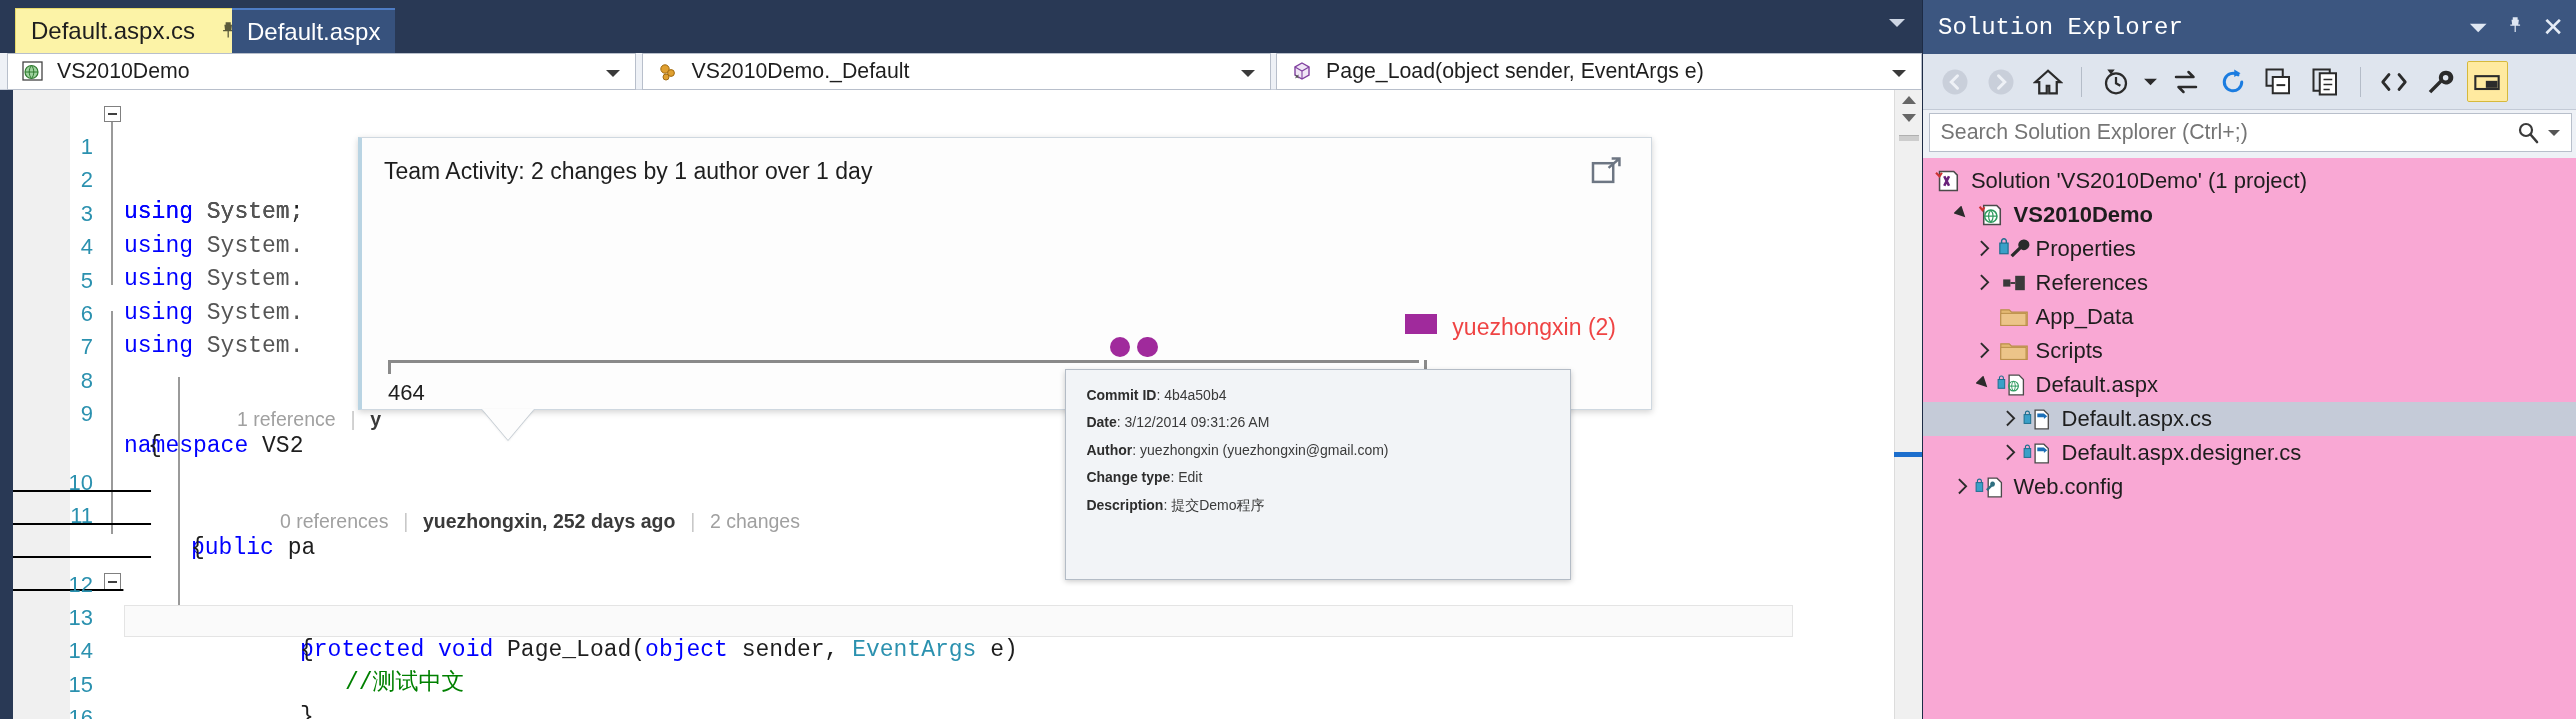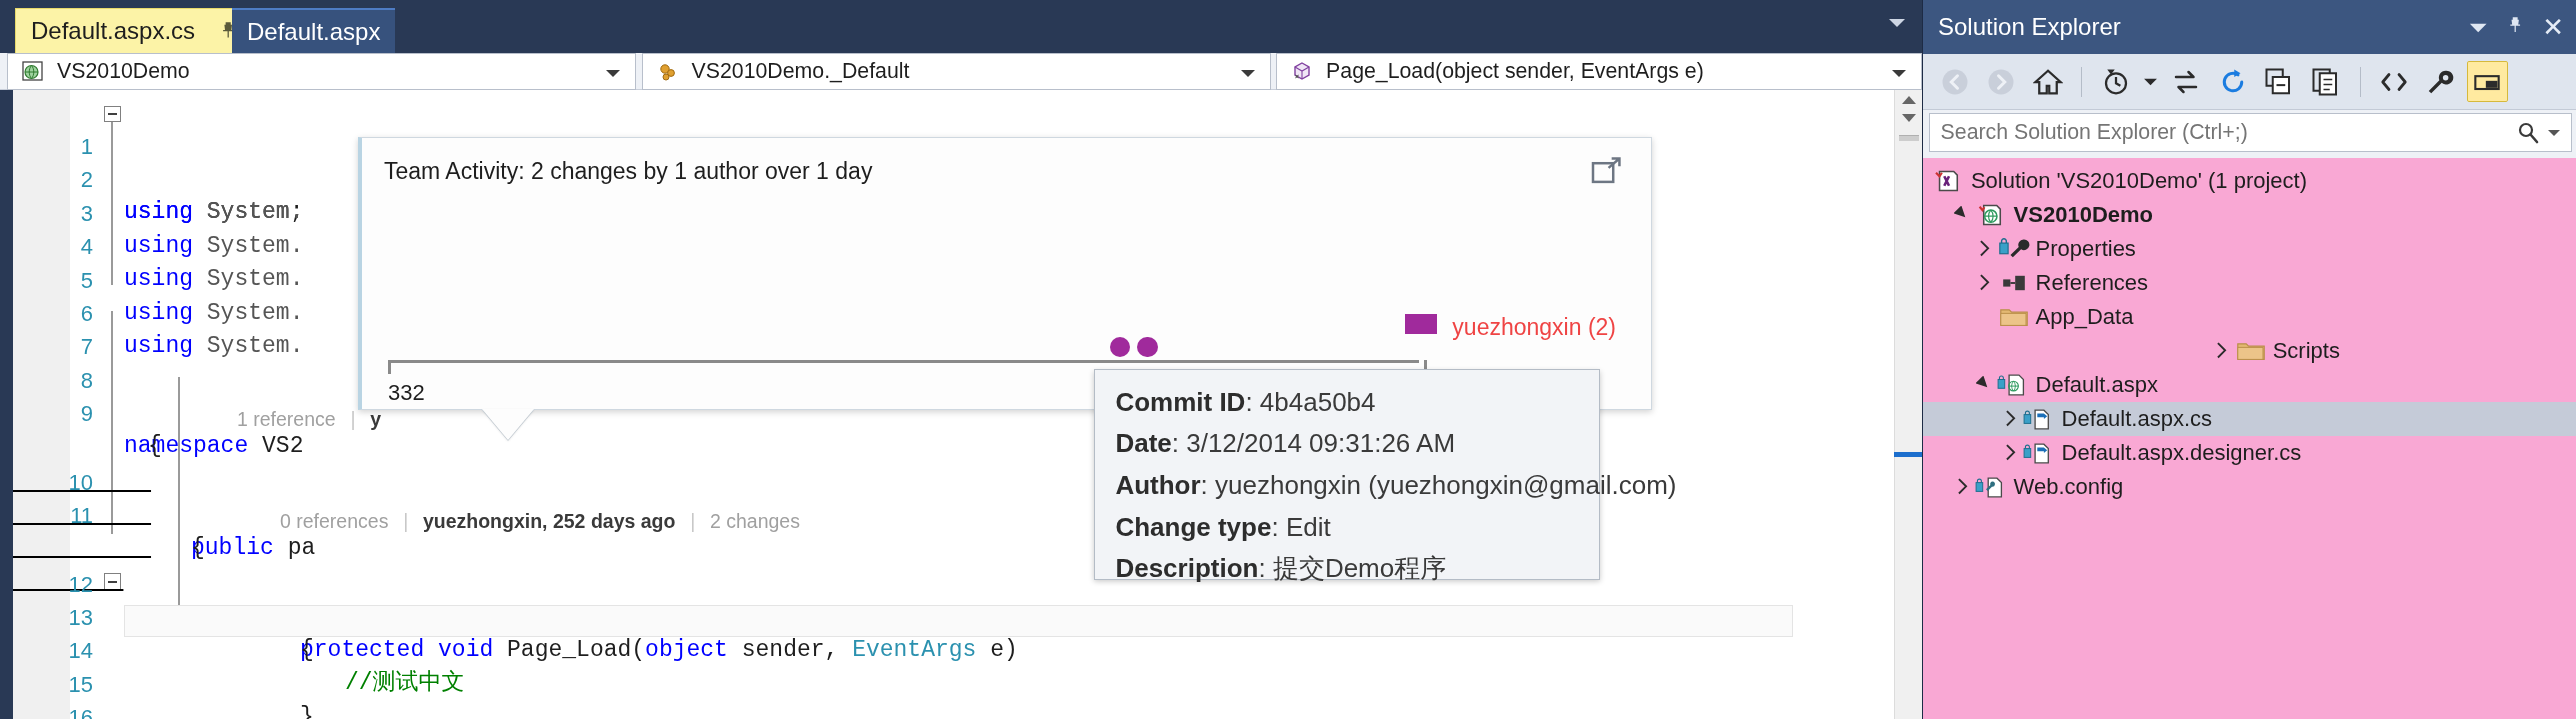--- a/index.html
+++ b/index.html
@@ -218,43 +218,43 @@
     position: absolute; left: 481px; top: 409px;
     width: 0; height: 0;
     border-left: 27px solid transparent;
     border-right: 27px solid transparent;
     border-top: 32px solid #cfd8e0;
     z-index: 5;
   }
 
   
   .tooltip {
-    position: absolute; left: 1094px; top: 369px;
+    position: absolute; left: 1065px; top: 369px;
     width: 506px; height: 211px;
     background: #f2f4f7;
     border: 0.9px solid #b4bcc6;
     box-shadow: 0 1.9px 5.6px rgba(0,0,0,0.22);
     padding: 16.7px 20.4px;
-    font-size: 26px; color: #3a3a3a;
+    font-size: 14px; color: #3a3a3a;
     z-index: 20;
   }
   .tt-row { margin-bottom: 11px; line-height: 1.18; white-space: nowrap; }
   .tt-label { font-weight: bold; color: #2d2d2d; }
 
   
   .sol {
     position: absolute; left: 1922px; top: 0; width: 654px; height: 720px;
     background: #eef1f6;
     border-left: 0.9px solid #1d2b45;
   }
   .sol-header {
     position: absolute; left: 0; top: 0; width: 654px; height: 54px;
     background: #3c5680; display: flex; align-items: center;
   }
-  .sol-title { color: #ffffff; font-size: 24px; margin-left: 15px; }
+  .sol-title { color: #ffffff; font-size: 24px; margin-left: 15px; font-family: Liberation Mono, monospace; }
   .sol-hdr-btns { position: absolute; right: 13px; top: 0; height: 54px; display: flex; align-items: center; gap: 16.7px; }
   .hb { color: #e5ecf6; cursor: pointer; display: inline-flex; align-items: center; }
   .sol-toolbar {
     position: absolute; left: 0; top: 54px; width: 654px; height: 56px;
     background: #dfe5ee; border-bottom: 0.9px solid #c3cad6;
     display: flex; align-items: center; padding-left: 11px; gap: 5.6px;
   }
   .tb-btn {
     width: 41px; height: 41px; display: flex; align-items: center; justify-content: center;
     cursor: pointer; border-radius: 1.9px;
@@ -471,21 +471,21 @@
 
     <div class="legend">
       <span class="legend-swatch" id="legend-swatch-0" style="background: rgb(160, 42, 156);"></span>
       <span>yuezhongxin (2)</span>
     </div>
 
     <div class="chart">
       <div class="chart-axis"></div>
       <div class="tick tick-start"></div>
       <div class="tick tick-end"></div>
-      <div class="tick-label tick-label-start">332</div>
+      <div class="tick-label tick-label-start">464</div>
       <div class="tick-label tick-label-end">252</div>
       <div class="dot" id="dot-0" style="background: rgb(160, 42, 156); left: 69.5%; bottom: 32px;"></div>
       <div class="dot" id="dot-1" style="background: rgb(160, 42, 156); left: 72.1%; bottom: 32px;"></div>
     </div>
   </div>
 
   <div class="tooltip">
     <div class="tt-row">
       <span class="tt-label">Commit ID</span><span>: </span><span>4b4a50b4</span>
     </div>
@@ -673,21 +673,21 @@
       <div class="tree-row" style="padding-left:74px;">
         <span class="node-icon">
           <svg width="30" height="24" viewBox="0 0 24 20">
             <path d="M1 4h7l2 2h13v11H1z" fill="#e3b872" stroke="#b98e49" stroke-width="1"></path>
             <path d="M1 7h21v10H1z" fill="#ecc489" stroke="#b98e49" stroke-width="0.8"></path>
           </svg>
         </span>
         <span class="tree-label">App_Data</span>
       </div>
 
-      <div class="tree-row" style="padding-left:48px;justify-content:center;">
+      <div class="tree-row" style="padding-left:48px;">
         <span class="expander">
           <svg width="15" height="16.7" viewBox="0 0 10 14">
               <path d="M2 1l6 6-6 6" fill="none" stroke="#2b2b2b" stroke-width="1.6"></path>
             </svg>
         </span>
         <span class="node-icon">
           <svg width="30" height="24" viewBox="0 0 24 20">
             <path d="M1 4h7l2 2h13v11H1z" fill="#e3b872" stroke="#b98e49" stroke-width="1"></path>
             <path d="M1 7h21v10H1z" fill="#ecc489" stroke="#b98e49" stroke-width="0.8"></path>
           </svg>

